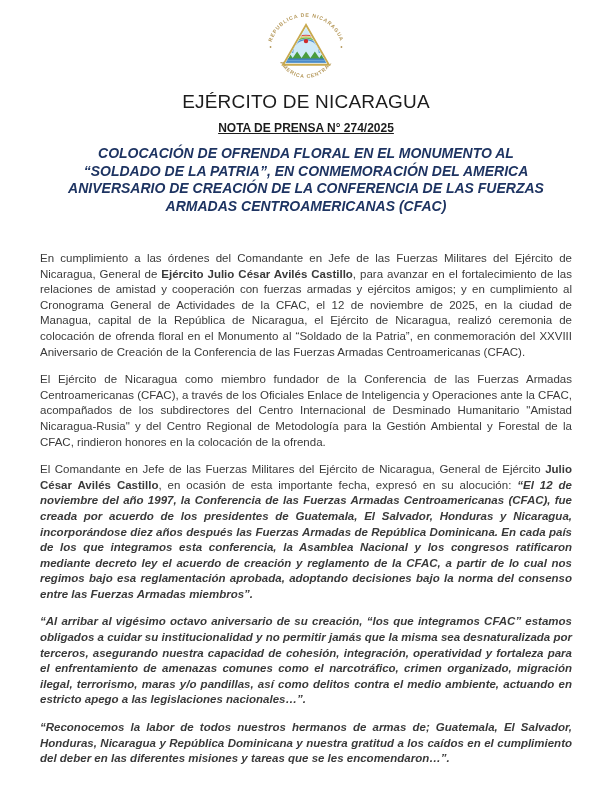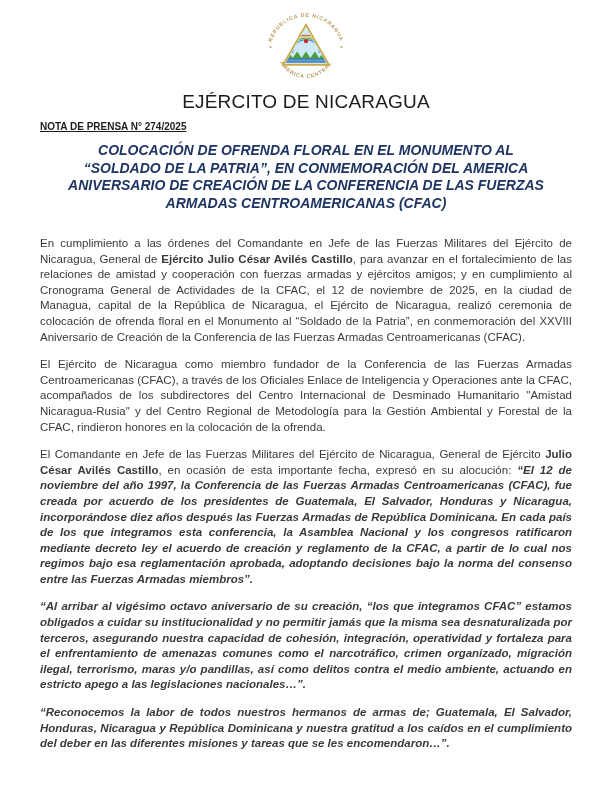--- a/index.html
+++ b/index.html
@@ -22,38 +22,38 @@
   }
   .title {
     text-align: center;
     font-size: 19px;
     font-weight: normal;
     color: #1c1c1c;
     letter-spacing: 0.2px;
     margin-top: 4px;
   }
   .press-note {
-    text-align: left;
-    font-size: 10px;
+    text-align: center;
+    font-size: 12px;
     font-weight: bold;
     color: #1c1c1c;
     text-decoration: underline;
     margin-top: 8px;
   }
   .headline {
     text-align: center;
     font-size: 14px;
     font-weight: bold;
     line-height: 17.5px;
     color: var(--headline-color, #1e3462);
     margin-top: 10px;
     font-style: italic;
   }
   .body-text {
-    margin-top: 24px;
+    margin-top: 36px;
   }
   .para {
     font-size: 11.5px;
     line-height: 15.6px;
     text-align: justify;
     margin-bottom: 12px;
     color: #3a3a3a;
   }
   .seg-n  { font-weight: normal; }
   .seg-b  { font-weight: bold; }

